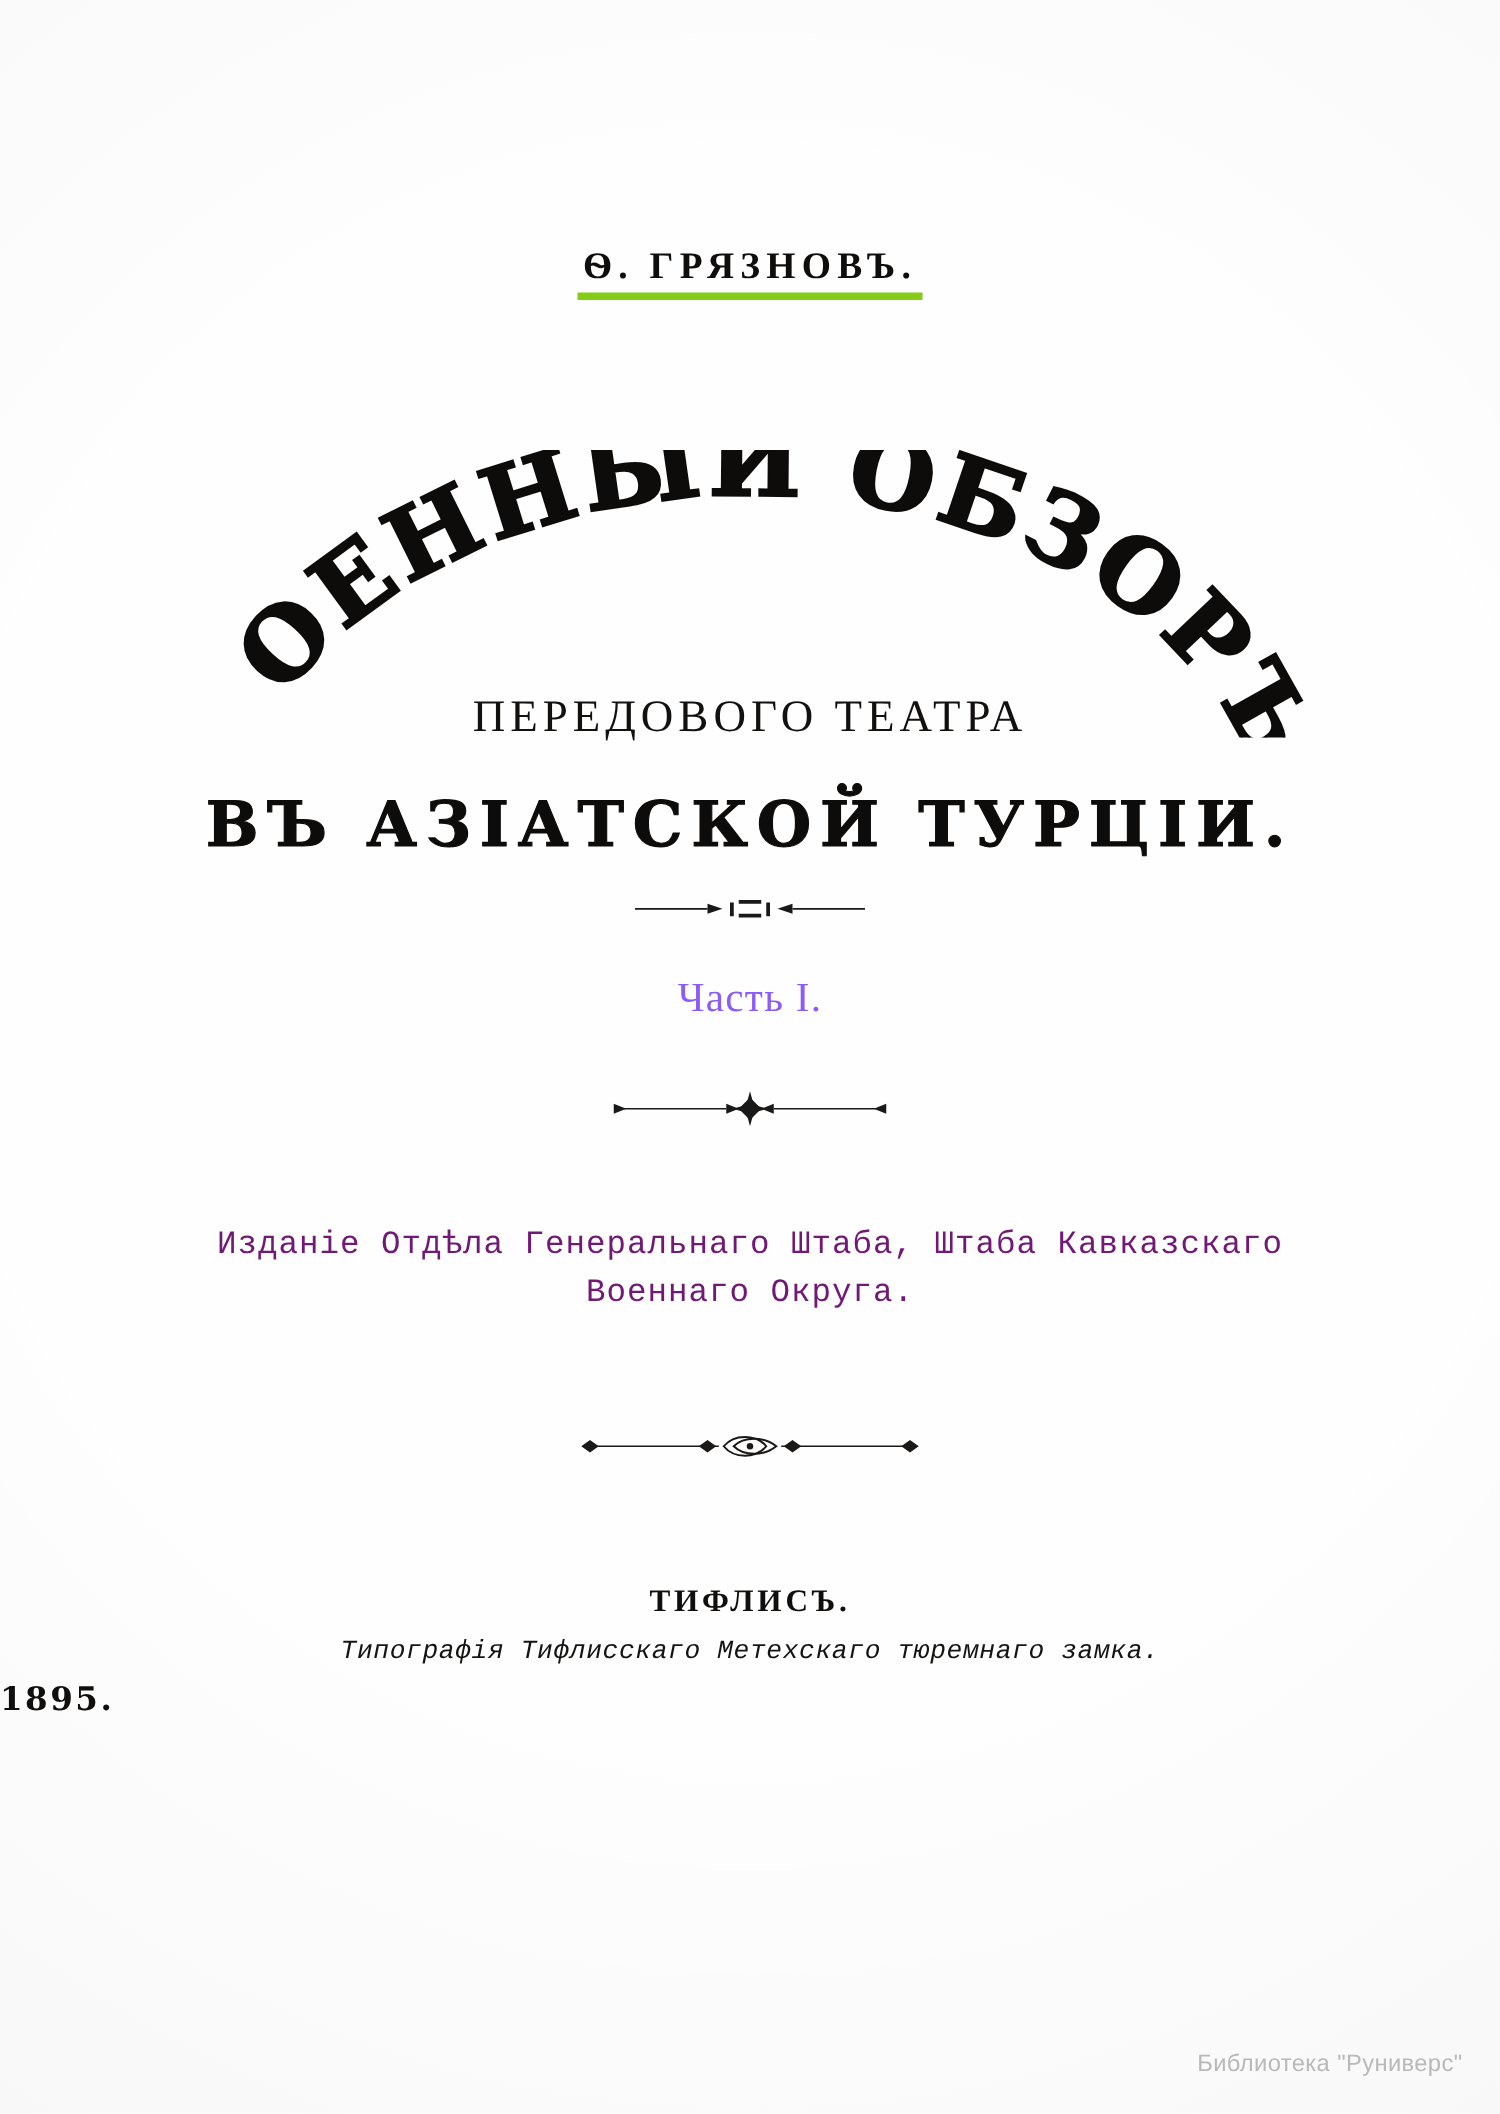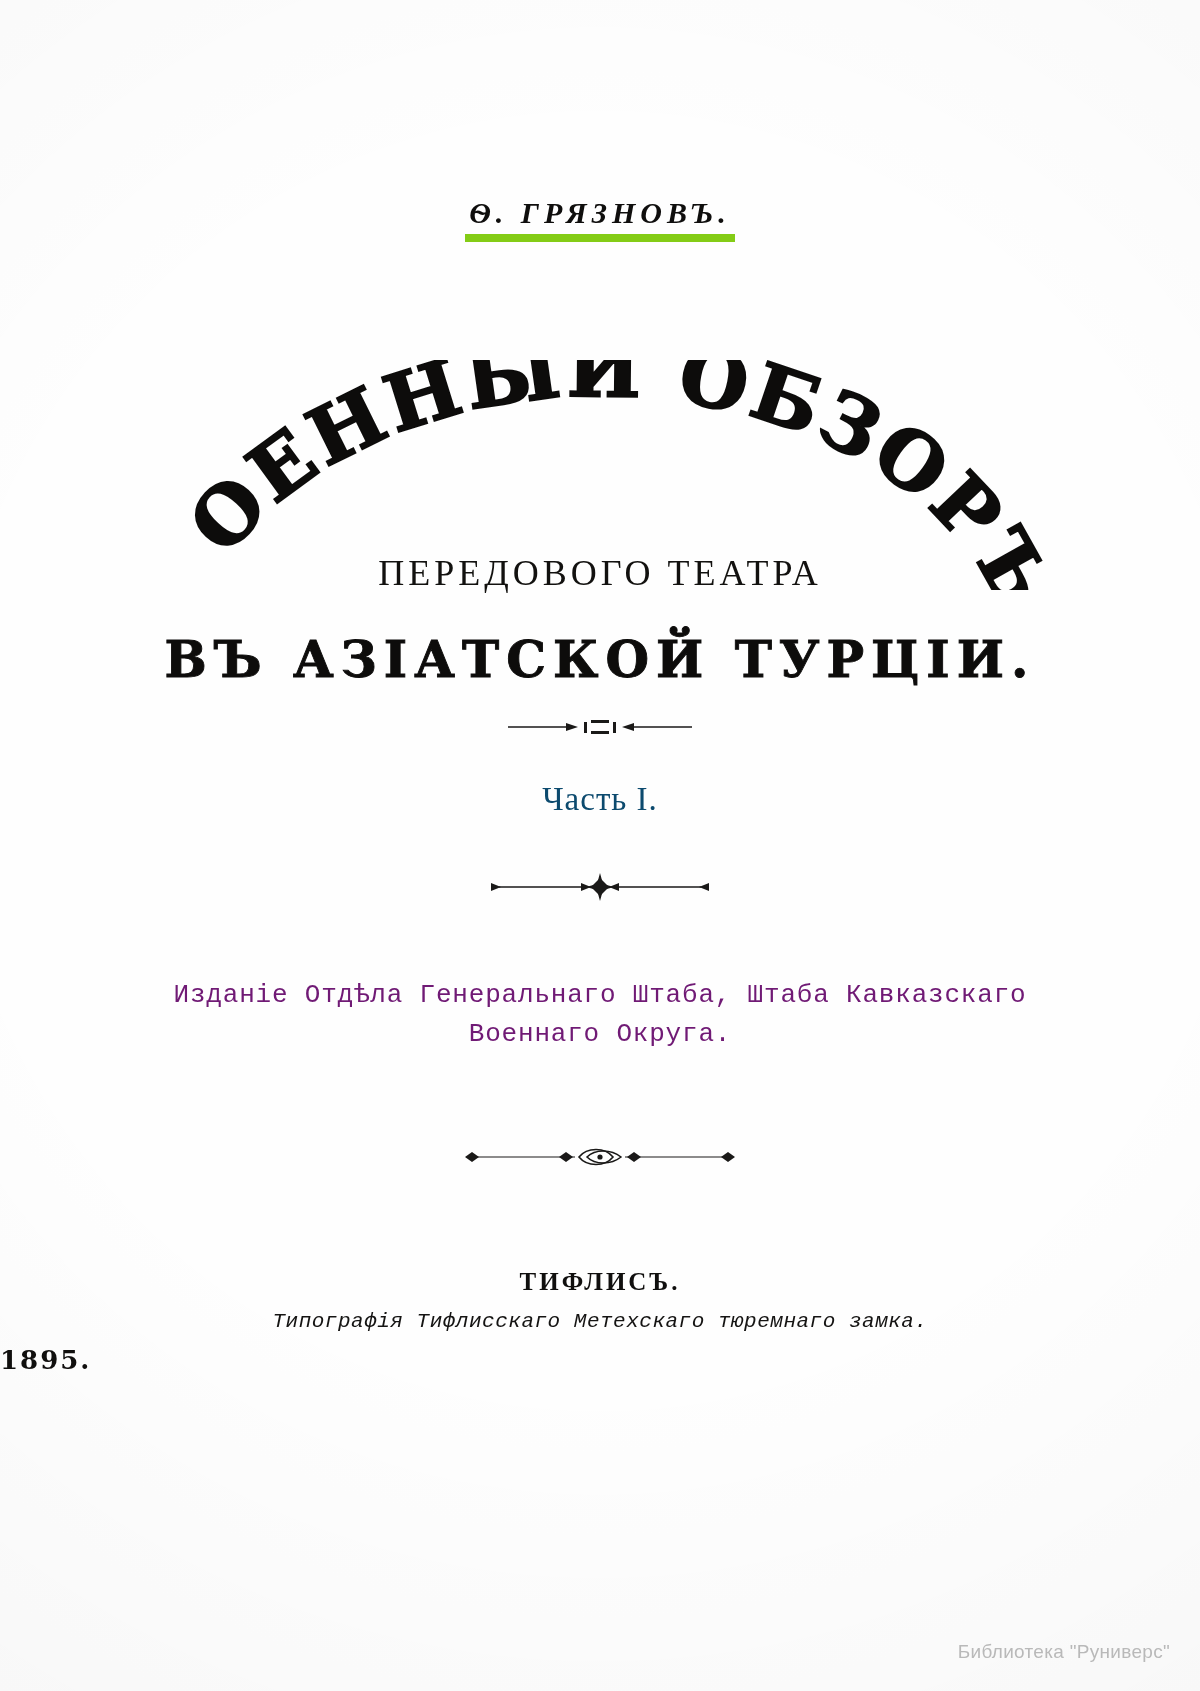--- a/index.html
+++ b/index.html
@@ -37,23 +37,22 @@
     left: 0;
     width: 100%;
     text-align: center;
     font-family: "Liberation Serif", serif;
     font-size: 30px;
     letter-spacing: 5px;
     font-weight: 700;
     color: #0f0e0d;
   }
   .author span {
-    border-bottom: 8px solid #84cc16;
+    border-bottom: 6px solid #84cc16;
     padding: 0 4px 5px 4px;
-    font-style: italic;
   }
 
   
   .arch-wrap {
     position: absolute;
     top: 360px;
     left: 0;
     width: 100%;
     height: 230px;
   }
@@ -116,21 +115,21 @@
 
   .part {
     position: absolute;
     top: 781px;
     left: 0;
     width: 100%;
     text-align: center;
     font-family: "Liberation Serif", serif;
     font-size: 33px;
     letter-spacing: 1px;
-    color: #0c4a6e;
+    color: #8b5cf6;
   }
 
   .publisher {
     position: absolute;
     top: 976px;
     left: 0;
     width: 100%;
     text-align: center;
     font-family: Liberation Mono, monospace;
     font-size: 26px;

